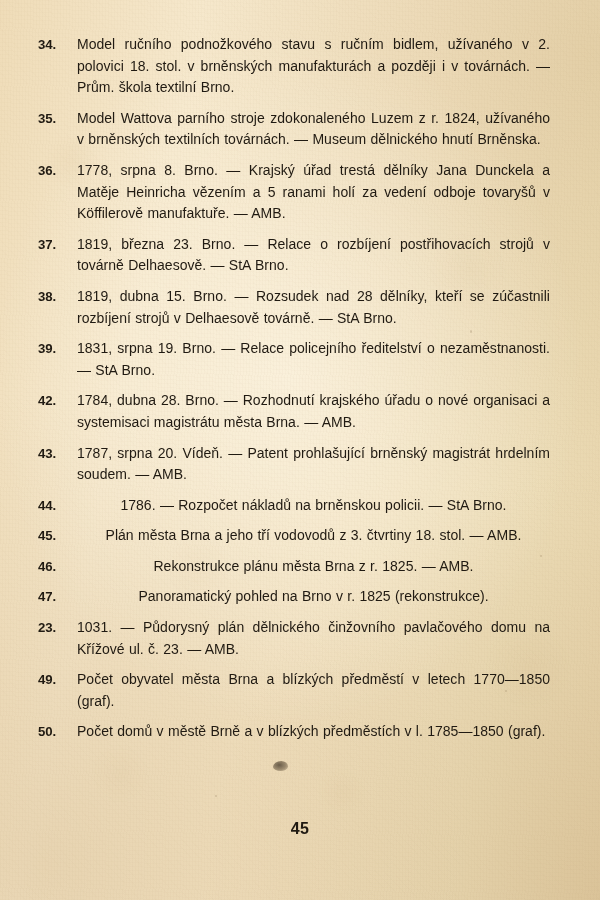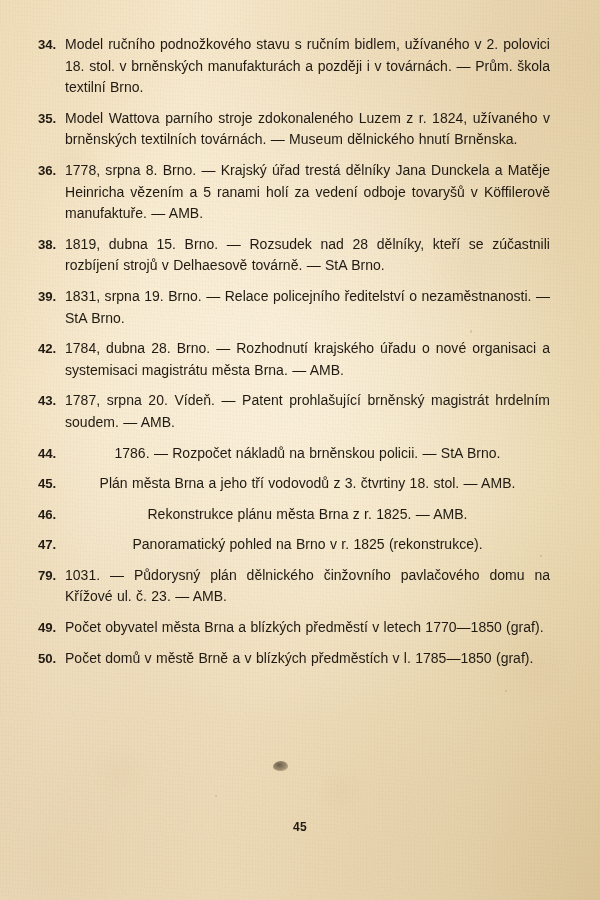--- a/index.html
+++ b/index.html
@@ -78,21 +78,21 @@
   }
 
   .entry-num {
     flex: 0 0 26px;
     width: 26px;
     text-align: right;
     font-weight: bold;
     font-size: 13.2px;
     line-height: 21.6px;
     letter-spacing: -0.1px;
-    margin-right: 9px;
+    margin-right: 21px;
   }
 
   .entry-text {
     flex: 1 1 auto;
     font-size: 14px;
     line-height: 21.6px;
     letter-spacing: 0.02px;
     word-spacing: 0.4px;
     text-align: justify;
     text-justify: inter-word;
@@ -102,21 +102,21 @@
 
   
   .entry-text.flush { text-align: center; }
 
   .page-number {
     position: absolute;
     left: 0;
     right: 0;
     top: 820px;
     text-align: center;
-    font-size: 12px;
+    font-size: 16px;
     font-weight: bold;
     letter-spacing: 0.3px;
   }
 
   
   .smudge {
     position: absolute;
     left: 273px;
     top: 761px;
     width: 15px;
@@ -152,20 +152,24 @@
       </div>
       <div class="entry">
         <div class="entry-num">35.</div>
         <div class="entry-text">Model Wattova parního stroje zdokonaleného Luzem z r. 1824, užívaného v brněnských textilních továrnách. — Museum dělnického hnutí Brněnska.</div>
       </div>
       <div class="entry">
         <div class="entry-num">36.</div>
         <div class="entry-text">1778, srpna 8. Brno. — Krajský úřad trestá dělníky Jana Dunckela a Matěje Heinricha vězením a 5 ranami holí za vedení odboje tovaryšů v Köffilerově manufaktuře. — AMB.</div>
       </div>
       <div class="entry">
+        <div class="entry-num">37.</div>
+        <div class="entry-text">1819, března 23. Brno. — Relace o rozbíjení postřihovacích strojů v továrně Delhaesově. — StA Brno.</div>
+      </div>
+      <div class="entry">
         <div class="entry-num">38.</div>
         <div class="entry-text">1819, dubna 15. Brno. — Rozsudek nad 28 dělníky, kteří se zúčastnili rozbíjení strojů v Delhaesově továrně. — StA Brno.</div>
       </div>
       <div class="entry">
         <div class="entry-num">39.</div>
         <div class="entry-text">1831, srpna 19. Brno. — Relace policejního ředitelství o nezaměstnanosti. — StA Brno.</div>
       </div>
       <div class="entry">
         <div class="entry-num">42.</div>
         <div class="entry-text">1784, dubna 28. Brno. — Rozhodnutí krajského úřadu o nové organisaci a systemisaci magistrátu města Brna. — AMB.</div>
@@ -184,21 +188,21 @@
       </div>
       <div class="entry">
         <div class="entry-num">46.</div>
         <div class="entry-text flush">Rekonstrukce plánu města Brna z r. 1825. — AMB.</div>
       </div>
       <div class="entry">
         <div class="entry-num">47.</div>
         <div class="entry-text flush">Panoramatický pohled na Brno v r. 1825 (rekonstrukce).</div>
       </div>
       <div class="entry">
-        <div class="entry-num">79.</div>
+        <div class="entry-num">23.</div>
         <div class="entry-text">1031. — Půdorysný plán dělnického činžovního pavlačového domu na Křížové ul. č. 23. — AMB.</div>
       </div>
       <div class="entry">
         <div class="entry-num">49.</div>
         <div class="entry-text">Počet obyvatel města Brna a blízkých předměstí v letech 1770—1850 (graf).</div>
       </div>
       <div class="entry">
         <div class="entry-num">50.</div>
         <div class="entry-text">Počet domů v městě Brně a v blízkých předměstích v l. 1785—1850 (graf).</div>
       </div>

